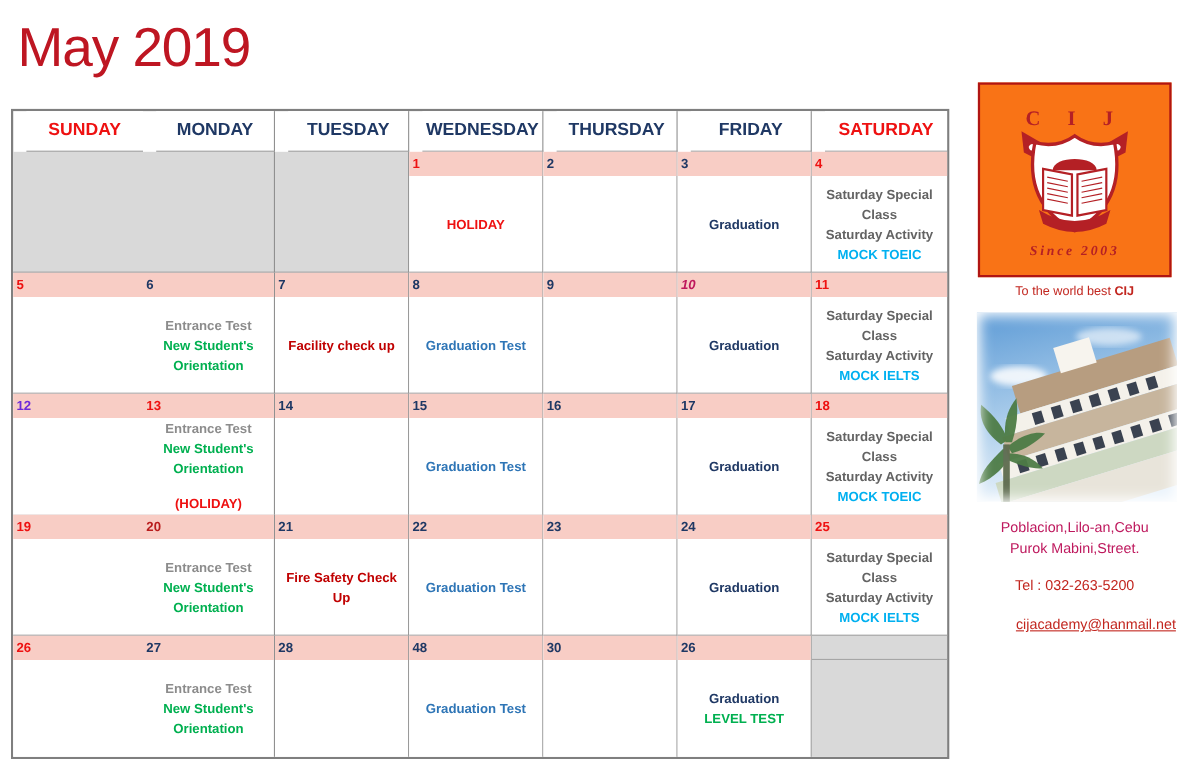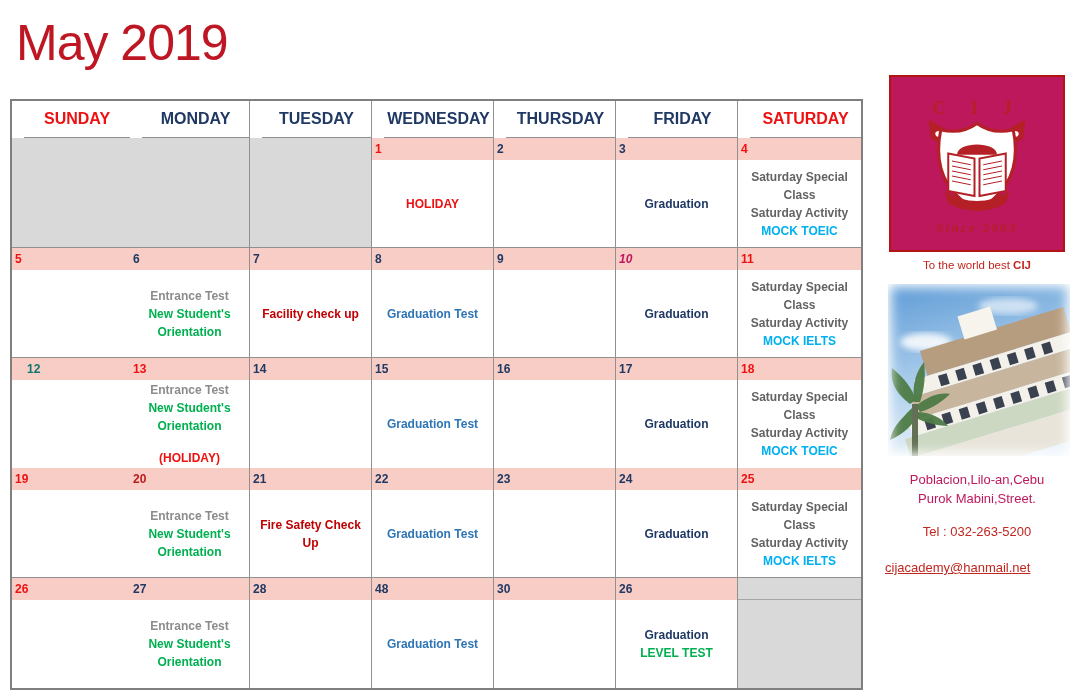--- a/index.html
+++ b/index.html
@@ -22,28 +22,28 @@
   .week-row:last-child .cell{border-bottom:none;}
   .cell.gray{background:#D9D9D9;}
   .band{flex:0 0 22px;height:22px;font-weight:700;font-size:12px;line-height:20px;padding:1px 0 0 3px;box-sizing:border-box;}
   .cell:not(.gray) .band{background:#F8CDC5;}
   .cell.gray .band{background:transparent;border-bottom:1px solid #a6a6a6;}
   .cell.gray.nodiv .band{border-bottom:none;}
   .content{flex:1 1 auto;display:flex;flex-direction:column;align-items:center;justify-content:center;text-align:center;font-weight:700;font-size:12px;line-height:18px;padding:1px 2px;box-sizing:border-box;}
   .event{width:100%;}
 
   
-  .logo-box{position:absolute;left:889px;top:75px;width:176px;height:177px;border:2px solid #B01513;box-sizing:border-box;background:#be185d;display:flex;align-items:center;justify-content:center;}
+  .logo-box{position:absolute;left:889px;top:75px;width:176px;height:177px;border:2px solid #B01513;box-sizing:border-box;background:#f97316;display:flex;align-items:center;justify-content:center;}
   .tagline{position:absolute;left:885px;top:259px;width:184px;text-align:center;font-size:11.5px;color:#C2261F;}
   .tagline b{font-weight:700;}
   .photo{position:absolute;left:888px;top:284px;width:182px;height:172px;box-shadow:inset 0 0 14px 10px #ffffff;}
   .photo svg{display:block;}
   .addr{position:absolute;left:885px;top:470px;width:184px;text-align:center;color:#be185d;font-size:13px;line-height:19px;}
   .tel{position:absolute;left:885px;top:524px;width:184px;text-align:center;color:#C2261F;font-size:13px;}
-  .email{position:absolute;left:885px;top:560px;width:184px;text-align:left;color:#C2261F;font-size:13px;text-decoration:underline;display:block;cursor:pointer;}
+  .email{position:absolute;left:885px;top:560px;width:184px;text-align:right;color:#C2261F;font-size:13px;text-decoration:underline;display:block;cursor:pointer;}
 </style>
 </head>
 <body>
 
 <div class="page">
 
   <div class="title">May 2019</div>
 
   <div class="cal">
     <div class="cal-row hdr-row" id="cal-header">
@@ -132,21 +132,21 @@
             <div class="band"><span style="color: rgb(238, 17, 17);">11</span></div>
             <div class="content">
               <div class="event" style="color: rgb(99, 99, 99);">Saturday Special Class</div>
               <div class="event" style="color: rgb(99, 99, 99);">Saturday Activity</div>
               <div class="event" style="color: rgb(0, 176, 240);">MOCK IELTS</div>
             </div>
           </div>
         </div>
         <div class="cal-row week-row">
           <div class="cell sun">
-            <div class="band"><span style="color: #0f766e; margin-left: 12px;">12</span></div>
+            <div class="band"><span style="color: #6d28d9;">12</span></div>
             <div class="content"></div>
           </div>
           <div class="cell">
             <div class="band"><span style="color: rgb(238, 17, 17);">13</span></div>
             <div class="content">
               <div class="event" style="color: rgb(140, 140, 140);">Entrance Test</div>
               <div class="event" style="color: rgb(0, 176, 80);">New Student's Orientation</div>
               <div class="event" style="color: rgb(238, 17, 17); margin-top: 14px;">(HOLIDAY)</div>
             </div>
           </div>

